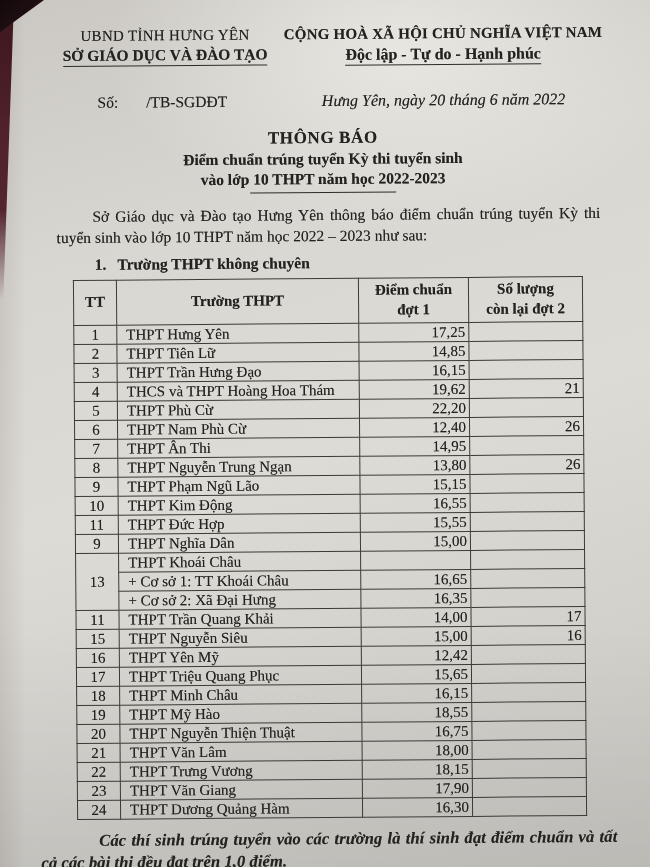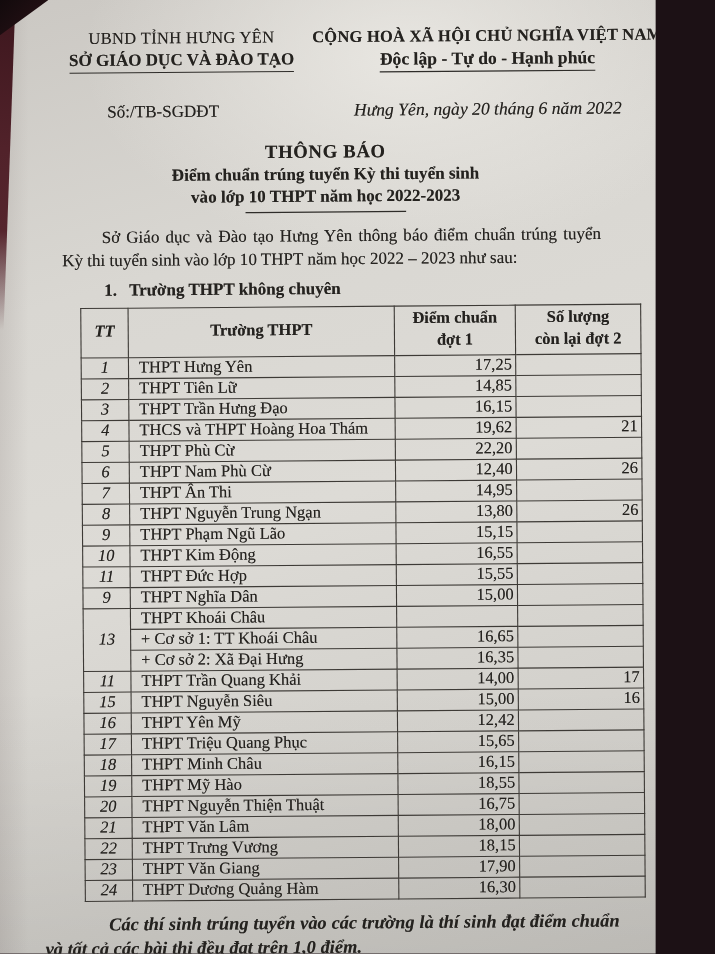--- a/index.html
+++ b/index.html
@@ -2,21 +2,21 @@
 <html><head>
 <meta charset="utf-8">
 <style>
   * { margin:0; padding:0; box-sizing:border-box; }
   html,body { width:650px; height:867px; overflow:hidden; }
   body {
     font-family:"Liberation Serif","DejaVu Serif",serif;
     background:#1c1115;
   }
   .photo {
-    position:relative; width:596px; height:867px; overflow:hidden;
+    position:relative; width:650px; height:867px; overflow:hidden;
     background:
       radial-gradient(ellipse 420px 260px at 62% 6%, rgba(236,234,229,.85), rgba(236,234,229,0) 70%),
       linear-gradient(164deg, #cbc8c3 0%, #d9d7d2 28%, #dddbd6 52%, #d3d1cc 76%, #c7c5c0 100%);
   }
   .photo::after {
     content:""; position:absolute; inset:0; pointer-events:none;
     background:
       linear-gradient(to right, rgba(60,40,40,.10) 0, rgba(60,40,40,0) 26px),
       linear-gradient(to bottom, rgba(0,0,0,0) 72%, rgba(0,0,0,.06) 100%);
   }
@@ -39,21 +39,21 @@
   .hdr { position:relative; height:56px; margin-top:26px; }
   .hdr-left  { position:absolute; left:8px;   top:0; width:320px; text-align:center; }
   .hdr-right { position:absolute; left:286px; top:0; width:320px; text-align:center; }
   .h-org   { font-size:15px; letter-spacing:.3px; }
   .h-dept  { font-size:15.5px; font-weight:bold; margin-top:2px; }
   .h-nation{ font-size:15px; font-weight:bold; letter-spacing:.2px; }
   .h-motto { font-size:16px; font-weight:bold; margin-top:3px; }
   .u { border-bottom:1.4px solid #2e2c29; padding-bottom:2px; }
   .ref { position:relative; height:24px; margin-top:10px; }
   .ref-left  { position:absolute; left:100px; font-size:15.5px; }
-  .ref-num   { }
+  .ref-num   { margin-left:28px; }
   .ref-right { position:absolute; left:286px; width:320px; text-align:center;
                font-style:italic; font-size:16px; }
   .titleblk { text-align:center; margin-top:12px; }
   .t1 { font-size:17px; font-weight:bold; letter-spacing:.6px; }
   .t2 { font-size:15.5px; font-weight:bold; margin-top:2px; }
   .t-underline { width:146px; border-top:1.6px solid #2e2c29; margin:4px auto 0; }
   .intro {
     margin:11px 48px 0 58px; font-size:15.5px; line-height:1.38;
     text-indent:36px; text-align:justify;
   }
@@ -62,21 +62,21 @@
   table.tbl {
     margin:6px 0 0 74px; border-collapse:collapse; table-layout:fixed;
     width:509px; font-size:15px; color:#24221f;
   }
   .tbl th, .tbl td {
     border:1px solid #3d3a36; padding:0 3px; overflow:hidden; white-space:nowrap;
   }
   .tbl { border:1.6px solid #35322e; }
   .tbl thead th { height:45px; font-weight:bold; text-align:center; line-height:1.3; vertical-align:middle; }
   .tbl tbody td { height:19px; line-height:18px; vertical-align:middle; }
-  td.c-tt, th.c-tt { text-align:center;font-style:italic; }
+  td.c-tt, th.c-tt { text-align:center; }
   td.c-school { text-align:left; padding-left:9px; }
   td.c-score, td.c-rem { text-align:right; }
   .footer {
     margin:10px 36px 0 38px; font-size:16.5px; font-style:italic; font-weight:600;
     line-height:1.35; text-indent:58px; text-align:justify; letter-spacing:.1px;
   }
 </style>
 </head>
 <body>
 

